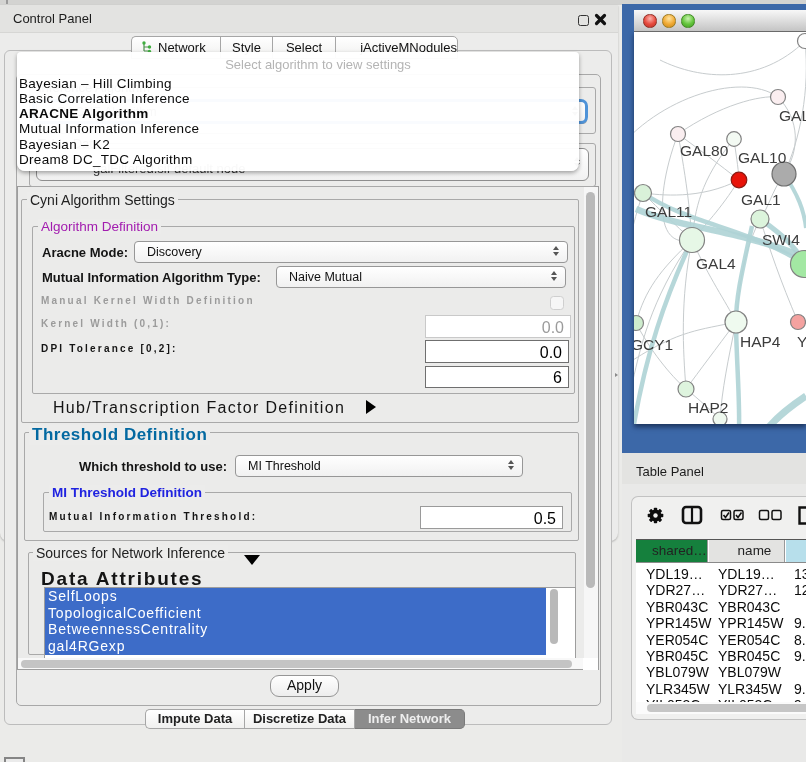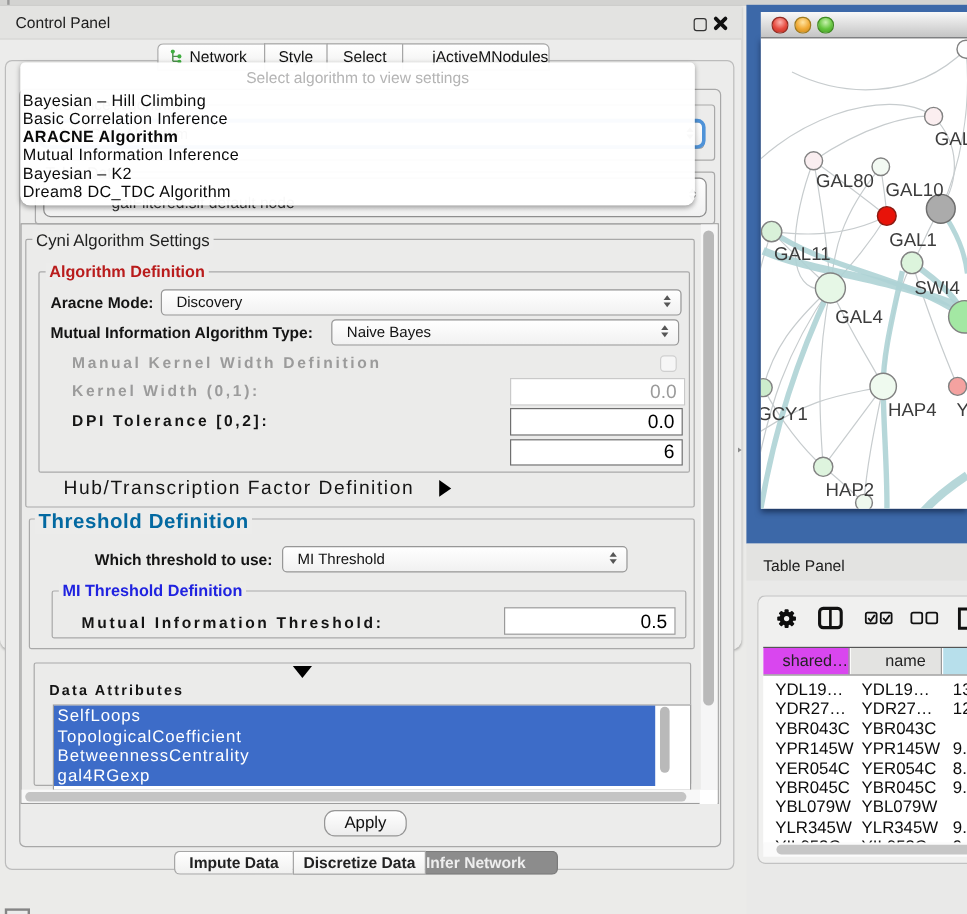--- a/index.html
+++ b/index.html
@@ -10,21 +10,21 @@
   .gblabel{position:absolute;background:#ececeb;padding:0 3px;white-space:nowrap;}
   .combo{position:absolute;background:linear-gradient(#ffffff,#f1f1f1);
          border:1px solid #979797;border-radius:4px;}
   .combo .ctext{position:absolute;left:12px;top:0;font-size:12.5px;color:#111;}
   .arrows{position:absolute;right:7px;width:7px;}
   .arrows .up{width:0;height:0;border-left:3.5px solid transparent;border-right:3.5px solid transparent;border-bottom:4.5px solid #555;margin-bottom:2px;}
   .arrows .dn{width:0;height:0;border-left:3.5px solid transparent;border-right:3.5px solid transparent;border-top:4.5px solid #555;}
   .fld{position:absolute;background:#fff;text-align:right;font-size:16px;
        box-sizing:border-box;padding-right:6px;}
   .lbl13{position:absolute;font-size:13px;font-weight:bold;color:#141414;white-space:nowrap;}
-  .lbl15{position:absolute;font-size:13px;letter-spacing:2.2px;font-weight:bold;color:#141414;white-space:nowrap;margin-left:19px;}
+  .lbl15{position:absolute;font-size:10px;letter-spacing:2.2px;font-weight:bold;color:#141414;white-space:nowrap;}
 </style>
 </head>
 <body>
 
 <div class="abs" style="left:0;top:0;width:806px;height:5px;background:#d3d3d1;"></div>
 <div class="abs" style="left:6px;top:0;width:2px;height:4px;background:#9a9a9a;"></div>
 
 <div class="abs" style="left:0;top:5px;width:618px;height:536px;background:#ececeb;border-radius:0 0 8px 8px;box-shadow:0 1px 2px rgba(0,0,0,0.25);">
 
   <div class="abs" style="left:0;top:0;width:618px;height:27px;background:#e3e3e1;border-bottom:1px solid #d6d6d4;"></div>
@@ -78,34 +78,34 @@
       <div class="arrows" style="top:8px;">
           <div class="up"></div>
           <div class="dn"></div>
         </div>
     </div>
 
     <div class="gb" style="left:4px;top:125px;width:556px;height:222px;border-radius:2px;"></div>
     <div class="gblabel" style="left:10px;top:118px;font-size:14px;color:#222;font-weight:normal;">Cyni Algorithm Settings</div>
 
     <div class="gb" style="left:15px;top:152px;width:541px;height:166px;border-radius:2px;"></div>
-    <div class="gblabel" style="left:21px;top:145px;font-size:13.5px;color:#b91c1c;font-weight:bold;">Algorithm Definition</div>
+    <div class="gblabel" style="left:21px;top:145px;font-size:13.5px;color:#a21caf;font-weight:normal;">Algorithm Definition</div>
 
     <div class="lbl13" style="left:25px;top:171px;">Aracne Mode:</div>
     <div class="combo" style="left:117px;top:167px;width:432px;height:20px;">
       <span class="ctext" style="line-height:20px;">Discovery</span>
       <div class="arrows" style="top:4px;">
           <div class="up"></div>
           <div class="dn"></div>
         </div>
     </div>
 
     <div class="lbl13" style="left:25px;top:196px;">Mutual Information Algorithm Type:</div>
     <div class="combo" style="left:259px;top:192px;width:288px;height:20px;">
-      <span class="ctext" style="line-height:20px;">Naive Bayes</span>
+      <span class="ctext" style="line-height:20px;">Naive Mutual</span>
       <div class="arrows" style="top:4px;">
           <div class="up"></div>
           <div class="dn"></div>
         </div>
     </div>
 
     <div class="lbl15" style="left:24px;top:221px;color:#9b9b9b;">Manual Kernel Width Definition</div>
     <div class="abs" style="left:533px;top:222px;width:12px;height:12px;background:#f6f6f6;border:1px solid #cfcfcf;border-radius:3.5px;"></div>
 
     <div class="lbl15" style="left:24px;top:244px;color:#9b9b9b;">Kernel Width (0,1):</div>
@@ -130,22 +130,23 @@
           <div class="dn"></div>
         </div>
     </div>
 
     <div class="gb" style="left:26px;top:418px;width:527px;height:38px;border-radius:2px;"></div>
     <div class="gblabel" style="left:32px;top:411px;font-size:13.5px;color:#2023e0;font-weight:bold;">MI Threshold Definition</div>
     <div class="lbl15" style="left:32px;top:437px;">Mutual Information Threshold:</div>
     <div class="fld" style="left:403px;top:432px;width:143px;height:23px;line-height:23px;border:1px solid #9a9a9a;color:#000;">0.5</div>
 
     <div class="gb" style="left:11px;top:478px;width:546px;height:101px;border-radius:2px;"></div>
+    <div class="gblabel" style="left:16px;top:471px;font-size:14px;color:#222;">Sources for Network Inference</div>
     <div class="abs" style="left:227px;top:481px;width:0;height:0;border-left:8.5px solid transparent;border-right:8.5px solid transparent;border-top:10px solid #000;"></div>
-    <div class="abs" style="left:24px;top:494px;font-size:12px;letter-spacing:1.8px;font-weight:bold;color:#141414;">Data Attributes</div>
+    <div class="abs" style="left:24px;top:494px;font-size:19px;letter-spacing:1.8px;font-weight:bold;color:#141414;">Data Attributes</div>
 
     <div class="abs" style="left:27px;top:513px;width:530px;height:70px;border:1px solid #9d9d9d;background:#fff;"></div>
     <div class="abs" style="left:28px;top:514px;width:501px;height:67px;background:#3d6cc8;"></div>
     <div class="abs" style="left:31px;top:514px;font-size:14px;letter-spacing:0.8px;color:#fff;line-height:16.6px;">SelfLoops<br>TopologicalCoefficient<br>BetweennessCentrality<br>gal4RGexp</div>
 
     <div class="abs" style="left:533px;top:515px;width:8px;height:55px;background:#b9b9b9;border-radius:4px;"></div>
 
   </div>
 
   <div class="abs" style="left:584px;top:182px;width:14px;height:471px;background:#f6f6f6;"></div>
@@ -153,25 +154,25 @@
 
   <div class="abs" style="left:18px;top:653px;width:565px;height:11px;background:#f8f8f8;"></div>
   <div class="abs" style="left:21px;top:655px;width:551px;height:8px;background:#c4c4c4;border-radius:4px;"></div>
   <div class="abs" style="left:583px;top:653px;width:15px;height:12px;background:#ffffff;"></div>
 
   <div class="abs" style="left:270px;top:670px;width:67px;height:20px;background:linear-gradient(#ffffff,#ededed);border:1px solid #969696;border-radius:9px;text-align:center;line-height:19px;font-size:14px;color:#111;">Apply</div>
 
   <div class="abs" style="left:145px;top:704px;height:20px;display:flex;">
     <div style="box-sizing:border-box;height:20px;background:linear-gradient(#ffffff,#f0f0ef);border:1px solid #a6a6a6;border-right:none;border-radius:5px 0 0 5px;width:99px;text-align:center;line-height:18px;font-size:13px;font-weight:bold;color:#222;">Impute Data</div>
     <div style="box-sizing:border-box;height:20px;background:linear-gradient(#ffffff,#f0f0ef);border:1px solid #a6a6a6;width:111px;text-align:center;line-height:18px;font-size:13px;font-weight:bold;color:#222;">Discretize Data</div>
-    <div style="box-sizing:border-box;height:20px;background:#8c8c8c;border:1px solid #7a7a7a;border-left:none;border-radius:0 5px 5px 0;width:110px;line-height:18px;font-size:13px;font-weight:bold;color:#eeeeee;">Infer Network</div>
+    <div style="box-sizing:border-box;height:20px;background:#8c8c8c;border:1px solid #7a7a7a;border-left:none;border-radius:0 5px 5px 0;width:110px;text-align:center;line-height:18px;font-size:13px;font-weight:bold;color:#eeeeee;">Infer Network</div>
   </div>
 
   <div class="abs" style="left:17px;top:46.5px;width:562px;height:119.5px;background:rgba(255,255,255,0.965);border-radius:4px 4px 8px 8px;box-shadow:0 2px 4px rgba(0,0,0,0.35);">
-    <div style="position:absolute;left:0;top:5px;width:100%;text-align:center;font-size:13px;color:#b4b4b4;">Select algorithm to view settings</div>
+    <div style="position:absolute;left:0;top:5px;width:100%;text-align:center;font-size:13px;color:#b4b4b4;padding-left:20px;">Select algorithm to view settings</div>
     <div style="position:absolute;left:2px;top:24px;font-size:13.5px;letter-spacing:0.3px;color:#0a0a0a;line-height:15.3px;white-space:nowrap;">Bayesian – Hill Climbing<br>Basic Correlation Inference<br><b>ARACNE Algorithm</b><br>Mutual Information Inference<br>Bayesian – K2<br>Dream8 DC_TDC Algorithm</div>
   </div>
 
   <div class="abs" style="left:615px;top:368px;width:0;height:0;border-top:2.5px solid transparent;border-bottom:2.5px solid transparent;border-left:3.5px solid #8a8a8a;"></div>
 </div>
 
 <div class="abs" style="left:4px;top:757px;width:17px;height:10px;background:#ebebeb;border:2px solid #858585;"></div>
 
 <div class="abs" style="left:622px;top:4px;width:184px;height:449px;background:#3c68a8;"></div>
 
@@ -290,21 +291,21 @@
       <path d="M104 14 l2 2.5 l3.5 -5" stroke-width="1.6"></path>
       <rect x="127.5" y="9.5" width="9" height="9" rx="1.5"></rect>
       <rect x="140" y="9.5" width="9" height="9" rx="1.5"></rect>
     </g>
 
     <path d="M167.5 6.5 h8 l5 5 v11 h-13 z" fill="none" stroke="#111" stroke-width="2.4"></path>
   </svg>
 
   <div class="abs" style="left:4px;top:42px;width:176px;height:163px;background:#fff;border-top:1.5px solid #555;overflow:hidden;">
 
-    <div class="abs" style="left:0;top:0;width:72px;height:22px;background:#d946ef;border-right:1px solid #999;text-align:center;line-height:22px;font-size:13.5px;color:#222;box-sizing:border-box;padding-left:16px;">shared…</div>
+    <div class="abs" style="left:0;top:0;width:72px;height:22px;background:#15803d;border-right:1px solid #999;line-height:22px;font-size:13.5px;color:#222;box-sizing:border-box;padding-left:16px;">shared…</div>
     <div class="abs" style="left:73px;top:0;width:76px;height:22px;background:#e3e3e1;border-right:1px solid #999;text-align:center;line-height:22px;font-size:13.5px;color:#222;box-sizing:border-box;padding-left:16px;">name</div>
     <div class="abs" style="left:150px;top:0;width:26px;height:22px;background:#b7dfeb;"></div>
     <div class="abs" style="left:0;top:22px;width:176px;height:1px;background:#8a8a8a;"></div>
 
     <div class="abs" style="left:10px;top:26px;font-size:14px;color:#0c0c0c;line-height:16.4px;white-space:nowrap;">YDL19…<br>YDR27…<br>YBR043C<br>YPR145W<br>YER054C<br>YBR045C<br>YBL079W<br>YLR345W<br>YIL053C</div>
     <div class="abs" style="left:82px;top:26px;font-size:14px;color:#0c0c0c;line-height:16.4px;white-space:nowrap;">YDL19…<br>YDR27…<br>YBR043C<br>YPR145W<br>YER054C<br>YBR045C<br>YBL079W<br>YLR345W<br>YIL053C</div>
     <div class="abs" style="left:158px;top:26px;font-size:14px;color:#0c0c0c;line-height:16.4px;white-space:nowrap;">13<br>12<br><br>9.<br>8.<br>9.<br><br>9.<br>9.</div>
   </div>
 
   <div class="abs" style="left:4px;top:205px;width:176px;height:12px;background:#fbfbfb;"></div>

